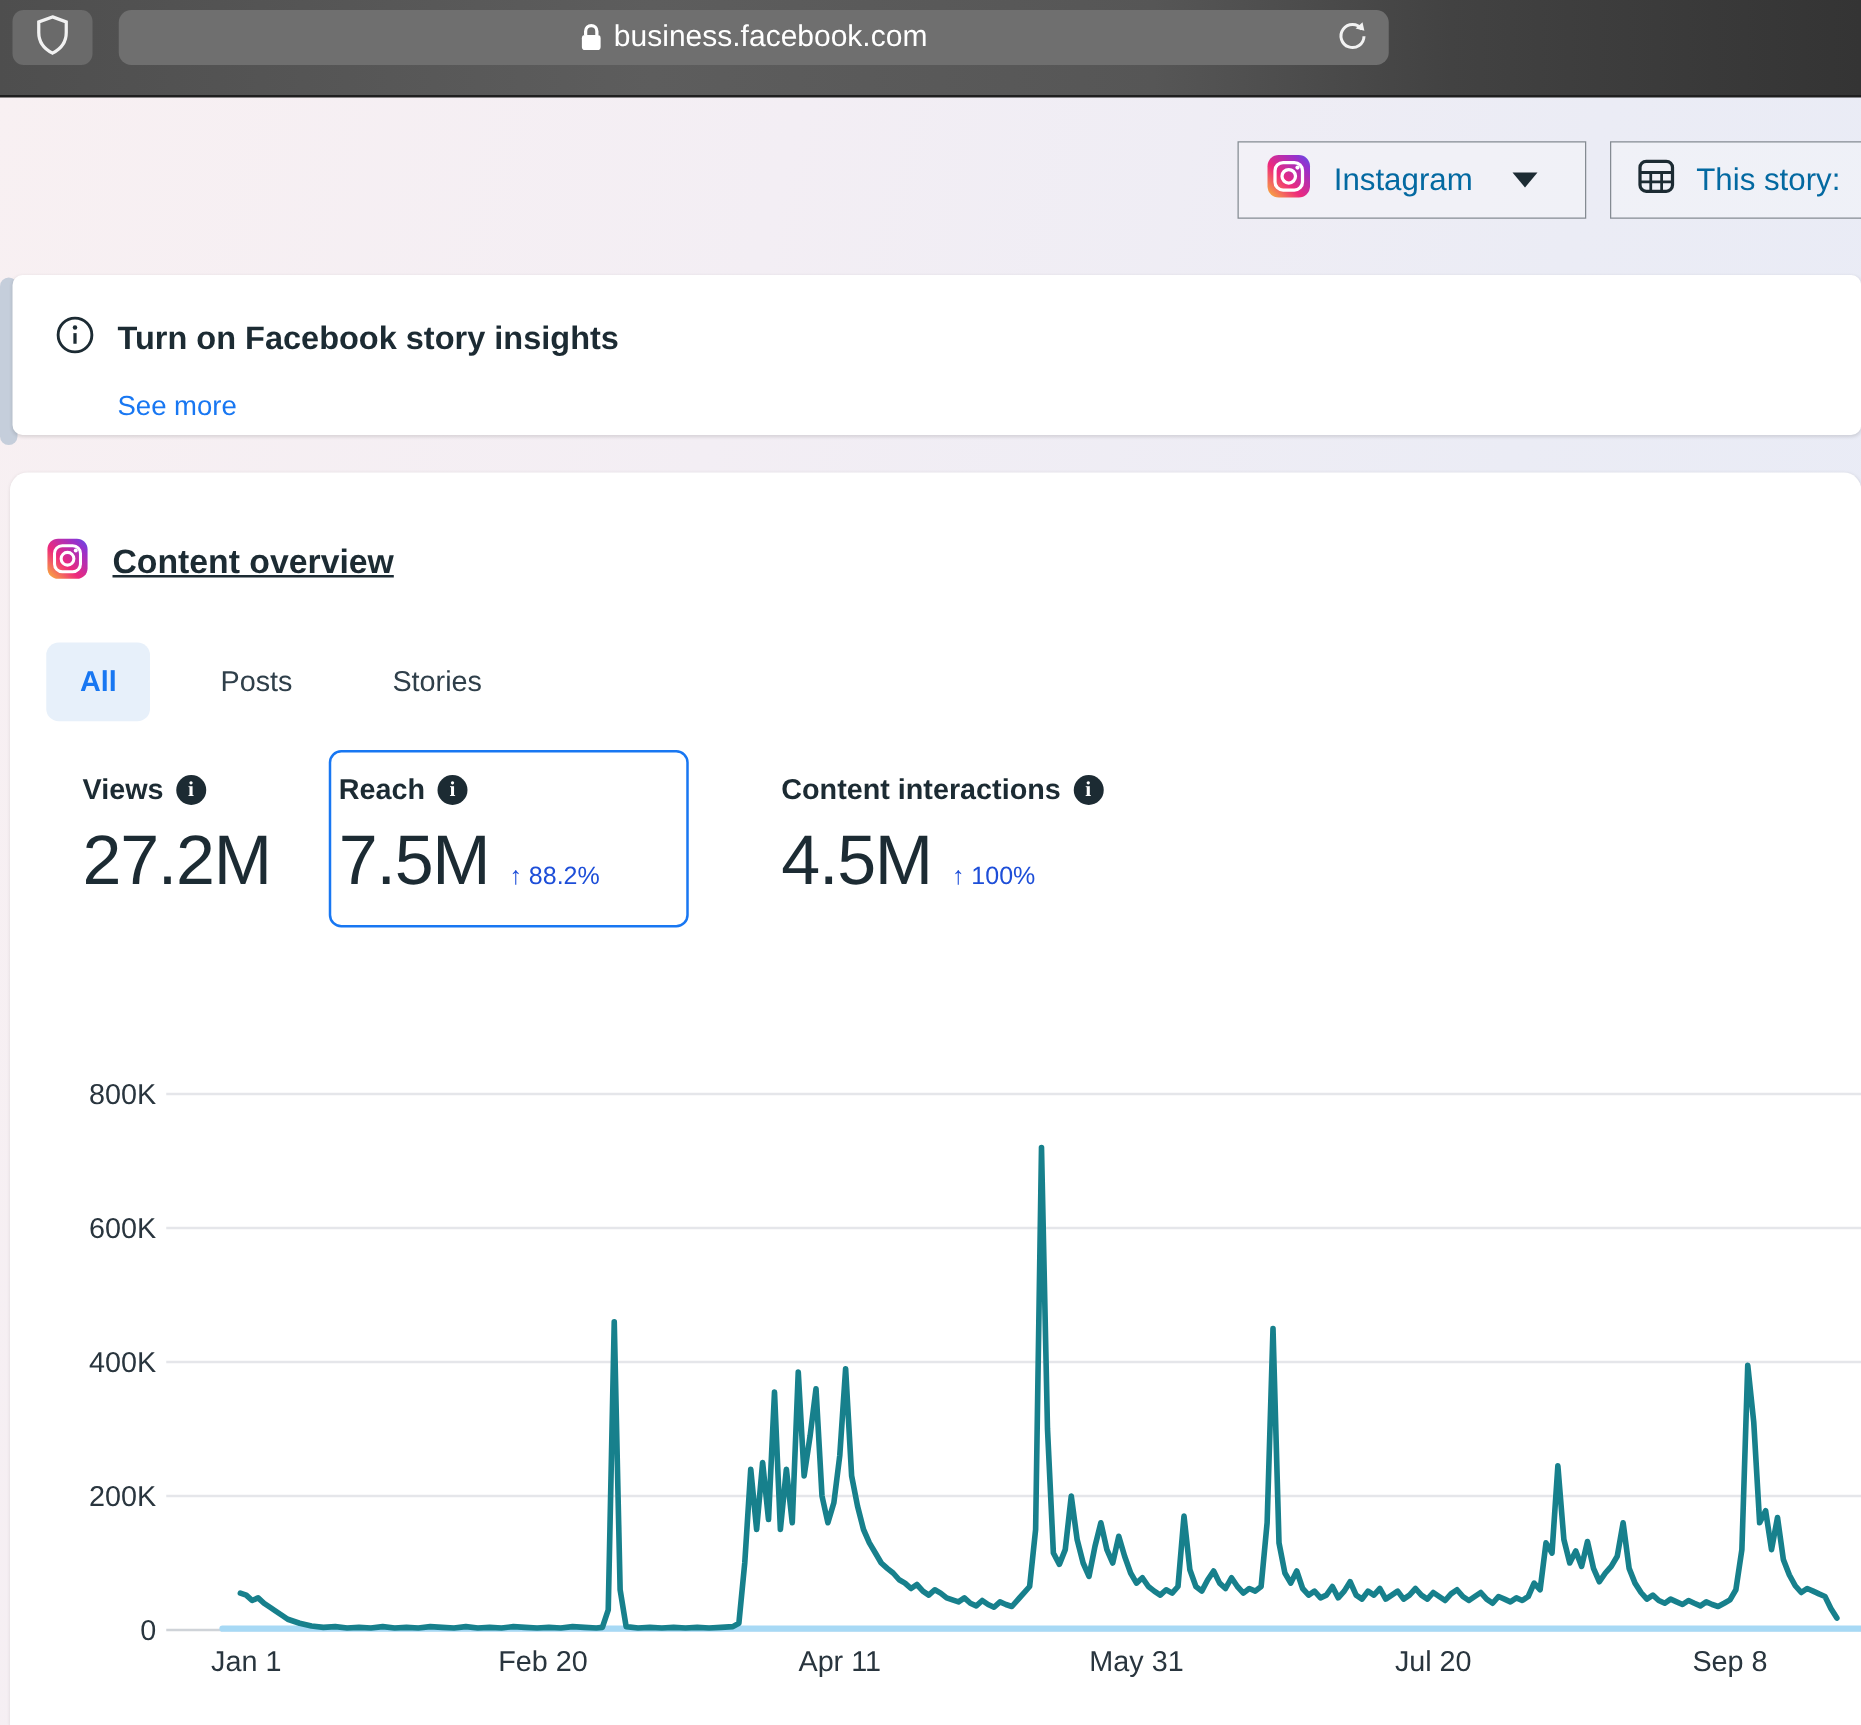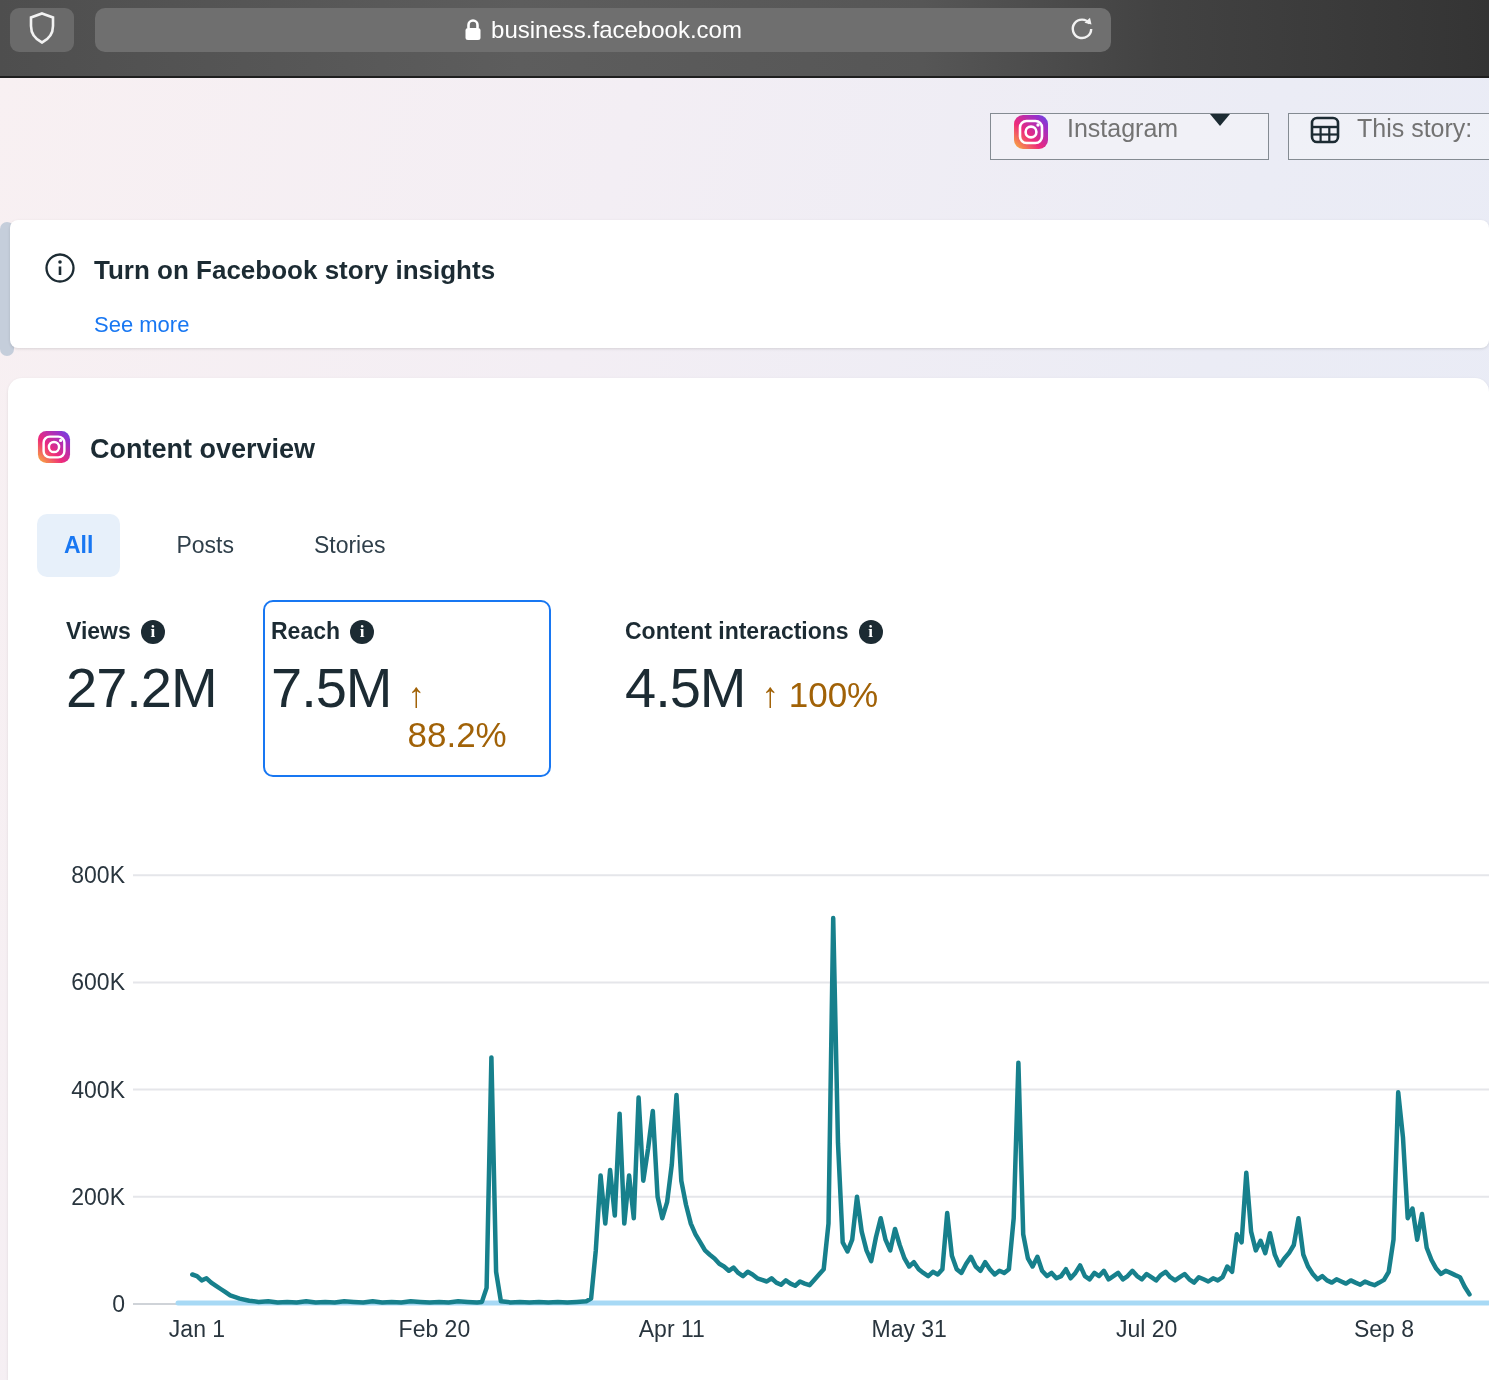--- a/index.html
+++ b/index.html
@@ -14,56 +14,56 @@
     border-bottom:2px solid #1f1f1f; }
   .shield-btn { position:absolute; left:10px; top:8px; width:64px; height:44px;
     background:#6a6a6a; border-radius:9px; display:flex; align-items:center; justify-content:center; }
   .url-bar { position:absolute; left:95px; top:8px; width:1016px; height:44px;
     background:#6f6f6f; border-radius:10px; display:flex; align-items:center; justify-content:center;
     color:#ffffff; font-size:24px; }
   .url-bar .lock { margin-right:9px; display:flex; }
   .reload { position:absolute; right:14px; top:7px; display:flex; }
 
   
-  .pill-btn { position:absolute; top:113px; height:47px; border:1.5px solid #848b92;
-    background:rgba(255,255,255,0.25); display:flex; font-size:25px; color:#737373; }
+  .pill-btn { position:absolute; top:113px; height:62px; border:1.5px solid #848b92;
+    background:rgba(255,255,255,0.25); display:flex; align-items:center; font-size:25px; color:#0369a1; }
   .account-btn { left:990px; width:279px; padding:0 22px; gap:18px; }
   .date-btn { left:1288px; width:260px; padding:0 20px; gap:16px; }
   .caret-down { width:0; height:0; border-left:10px solid transparent; border-right:10px solid transparent;
     border-top:12px solid #1c2b33; margin-left:14px; }
 
   
   .insta { display:inline-block; }
 
   
   .banner-sliver { position:absolute; left:0; top:222px; width:14px; height:134px;
     background:#c5cedb; border-radius:8px; }
   .banner { position:absolute; left:10px; top:220px; width:1479px; height:128px;
     background:#ffffff; border-radius:8px; box-shadow:0 1px 3px rgba(0,0,0,0.12); }
   .banner-title-row { position:absolute; left:34px; top:32px; display:flex; align-items:center; gap:18px; }
   .banner-title { font-size:26px; font-weight:700; }
   .see-more { position:absolute; left:84px; top:92px; font-size:22px; color:#1877f2; cursor:pointer; }
 
   
   .main-card { position:absolute; left:8px; top:378px; width:1481px; height:1002px;
     background:#ffffff; border-radius:14px 14px 0 0; box-shadow:0 1px 3px rgba(0,0,0,0.1); }
-  .card-header { position:absolute; left:29px; top:52px; display:flex; align-items:center; gap:19px; }
+  .card-header { position:absolute; left:29px; top:52px; display:flex; align-items:center; gap:19px;text-decoration:underline; }
   .card-title { font-size:27px; font-weight:700; }
 
   .tabs { position:absolute; left:29px; top:136px; display:flex; align-items:center; }
   .tab { font-size:23px; color:#2f3f4a; padding:18px 24px; border-radius:10px; cursor:pointer; }
   .tab.selected { background:#e7f0fa; color:#1877f2; font-weight:700; padding:18px 27px;text-align:right; }
   .tab + .tab { margin-left:32px; }
 
   .metrics { position:absolute; left:58px; top:240px; display:flex; align-items:flex-start; }
   .metric { cursor:pointer; }
   .metric-label { display:flex; align-items:center; gap:10px; font-size:23px; font-weight:700; }
   .metric-value-row { display:flex; align-items:baseline; margin-top:10px; }
   .metric-value { font-size:56px; font-weight:400; letter-spacing:-1px; color:#1c2b33; }
-  .metric-delta { font-size:35px; color:#a16207; margin-left:16px; }
+  .metric-delta { font-size:20px; color:#1d4ed8; margin-left:16px; }
   .metric-views { width:197px; }
   .metric-reach { width:288px; border:2.5px solid #1877f2; border-radius:10px;
     padding:16px 18px 20px 6px; margin-top:-18px; }
   .metric-ci { margin-left:74px; }
 
   .info-filled { width:24px; height:24px; border-radius:50%; background:#1c2b33; color:#fff;
     font-size:17px; font-weight:700; display:inline-flex; align-items:center; justify-content:center;
     font-family:"Liberation Serif", serif; }
 
   .chart-wrap { position:absolute; left:0; top:462px; width:1481px; height:540px; }

